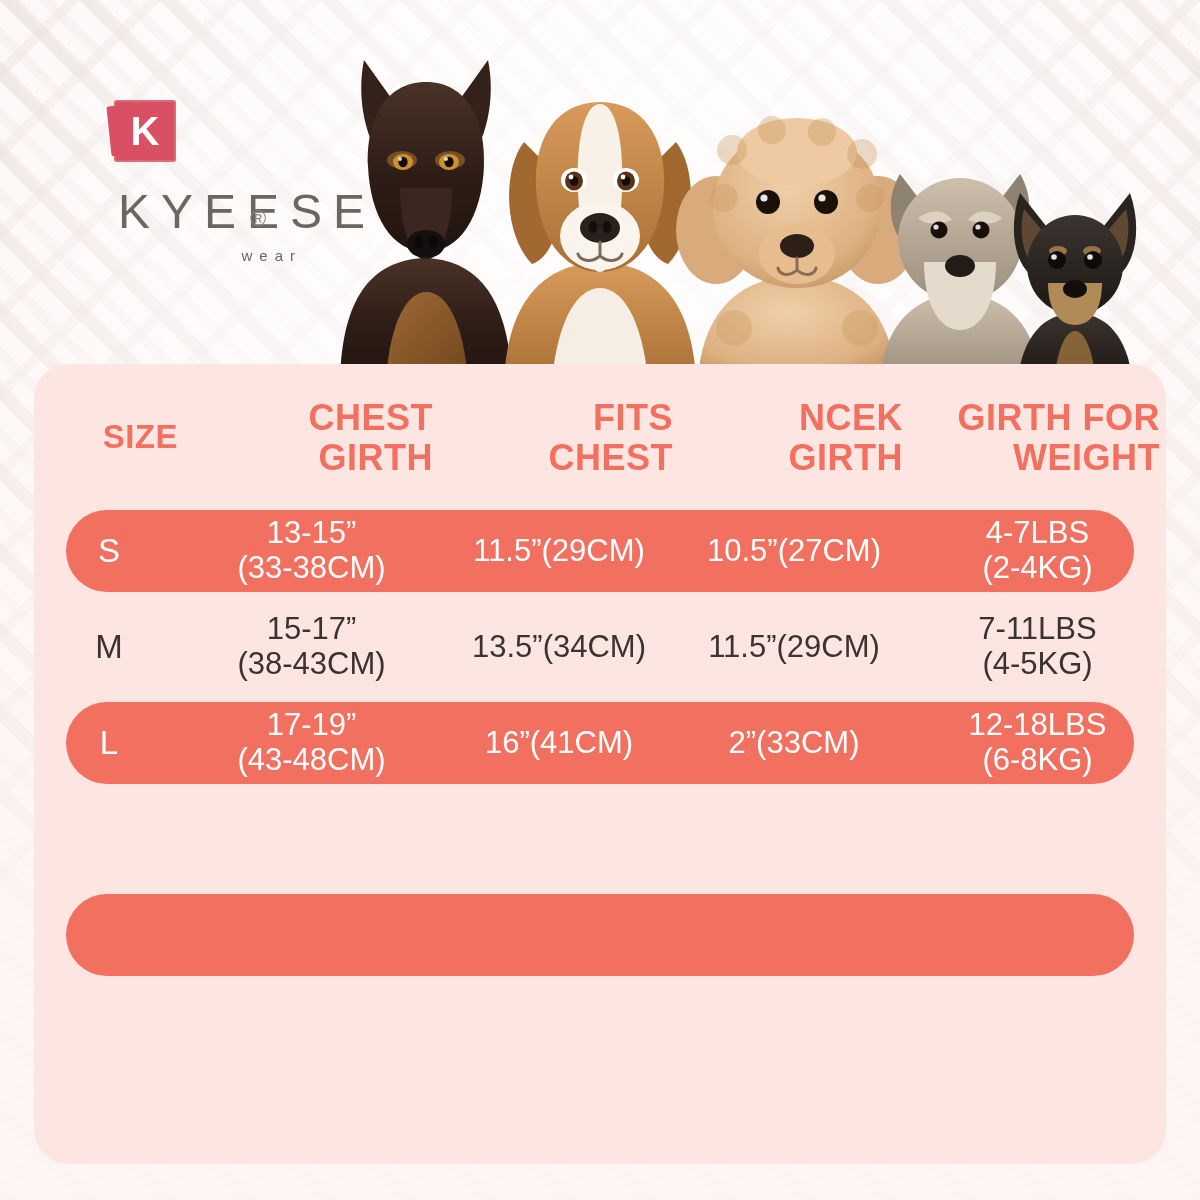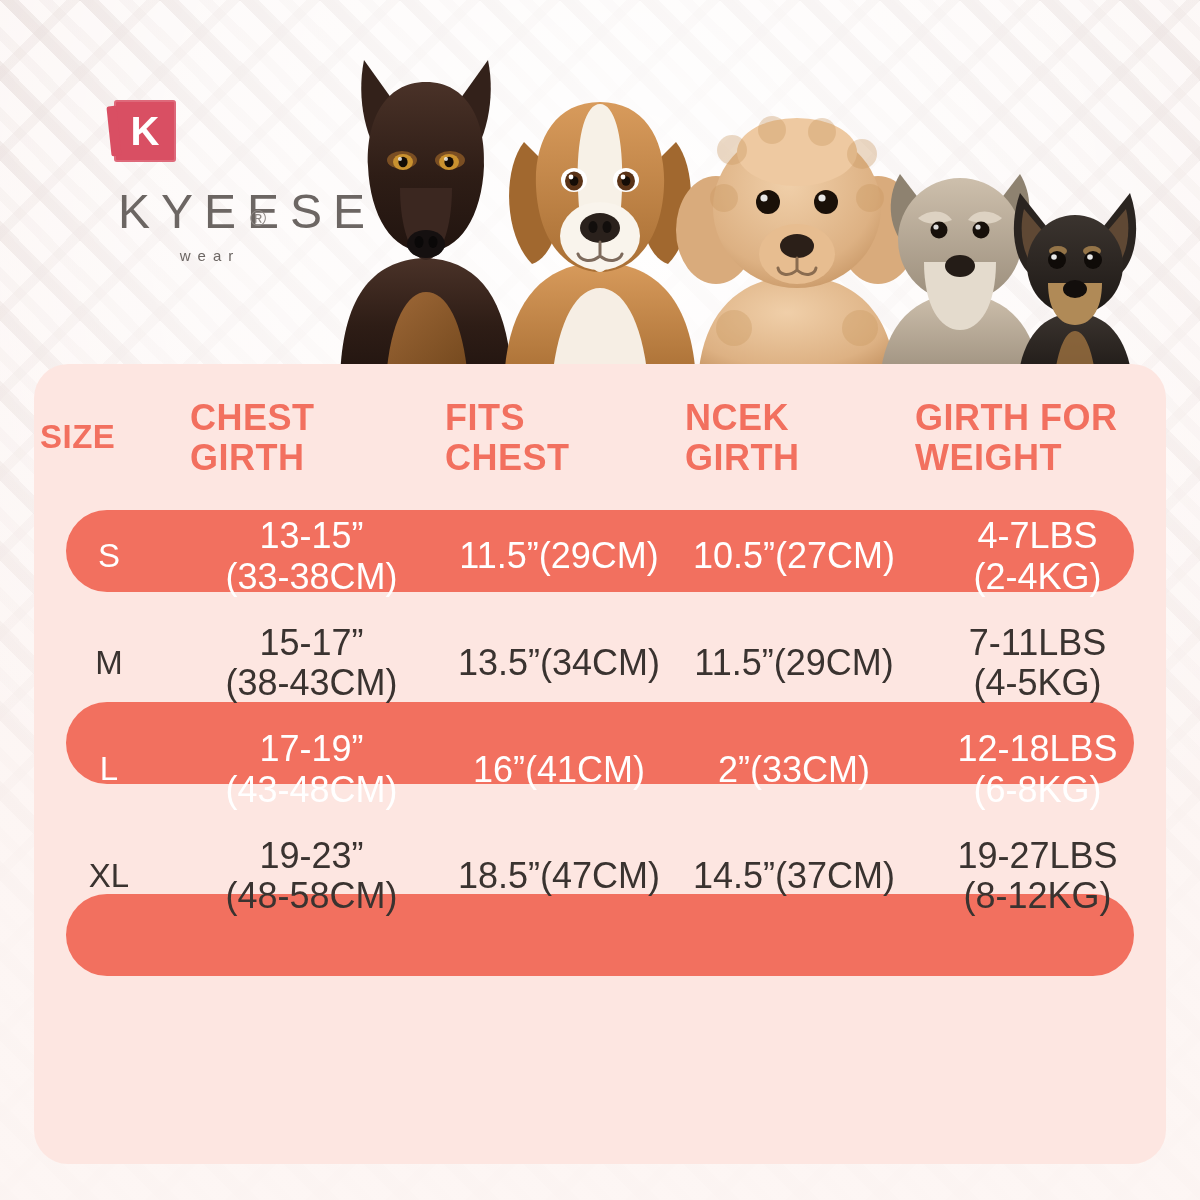--- a/index.html
+++ b/index.html
@@ -69,21 +69,21 @@
     margin-top: 22px;
     text-align: center;
     font-size: 48px;
     letter-spacing: 11px;
     color: #6c6663;
     font-weight: 400;
     padding-left: 96px;
   }
   .logo-sub {
     margin-top: 8px;
-    text-align: center;
+    text-align: right;
     font-size: 15px;
     letter-spacing: 7px;
     color: #6c6663;
     padding-left: 96px;
   }
 
   
   .dogs {
     position: absolute;
     left: 300px; top: 0px;
@@ -111,28 +111,28 @@
   col.c-neck  { width: 230px; }
   col.c-weight{ width: 257px; }
 
   thead th {
     color: #f2705f;
     font-size: 36px;
     font-weight: 700;
     line-height: 1.1;
     letter-spacing: 0.5px;
     padding: 34px 6px 26px;
-    text-align: left;
+    text-align: right;
     vertical-align: middle;
   }
   thead th.size-h { font-size: 33px; }
 
   tbody td {
     text-align: center;
-    font-size: 36px;
+    font-size: 31px;
     line-height: 1.12;
     color: #3a3330;
     padding: 13px 4px;
     height: 96px;
     vertical-align: middle;
     position: relative;
     z-index: 2;
   }
   tbody td.size-cell { font-size: 33px; }
   tbody tr.alt td { color: #ffffff; }
@@ -400,33 +400,20 @@
             <span class="sub">(43-48CM)</span>
           </td>
           <td>16”(41CM)</td>
           <td>2”(33CM)</td>
           <td>
             <span class="sub">12-18LBS</span>
             <span class="sub">(6-8KG)</span>
           </td>
         </tr>
 
-        <tr>
-          <td class="size-cell">XL</td>
-          <td>
-            <span class="sub">19-23”</span>
-            <span class="sub">(48-58CM)</span>
-          </td>
-          <td>18.5”(47CM)</td>
-          <td>14.5”(37CM)</td>
-          <td>
-            <span class="sub">19-27LBS</span>
-            <span class="sub">(8-12KG)</span>
-          </td>
-        </tr>
 
 
       </tbody>
     </table>
 
     <div id="pills" style="position:absolute;left:0;top:0;width:100%;height:100%;pointer-events:none;z-index:1;">
         <div class="pill" style="background: rgb(242, 112, 95); top: 146.188px;"></div>
         <div class="pill" style="background: rgb(242, 112, 95); top: 338.188px;"></div>
         <div class="pill" style="background: rgb(242, 112, 95); top: 530.188px;"></div>
       </div>

